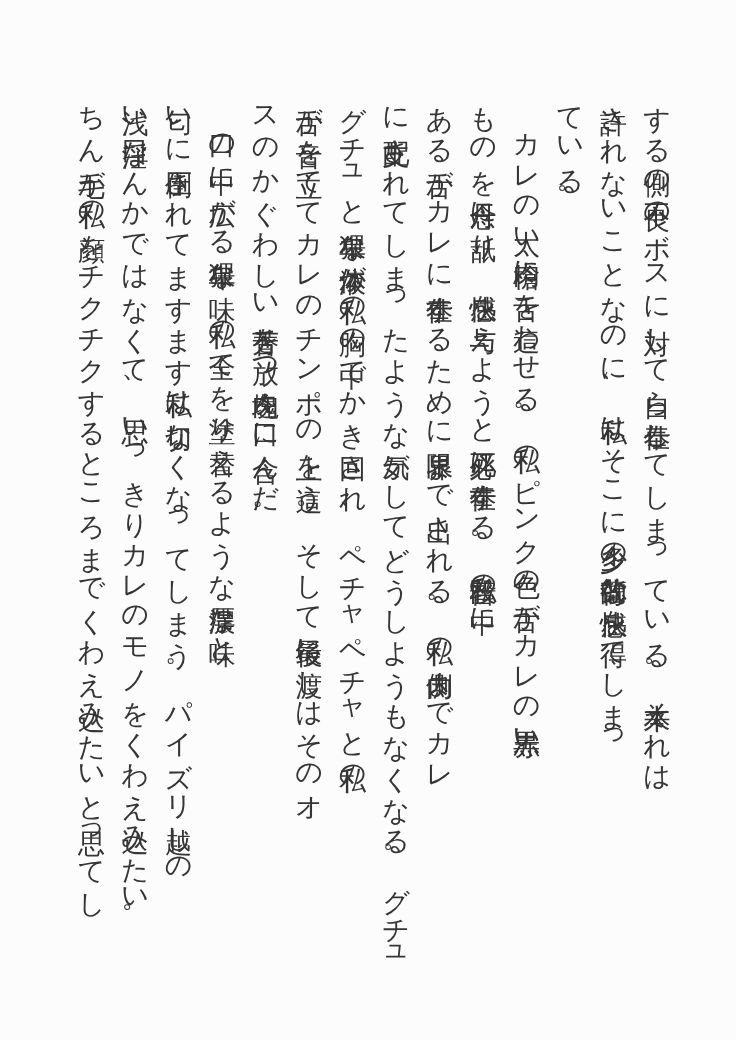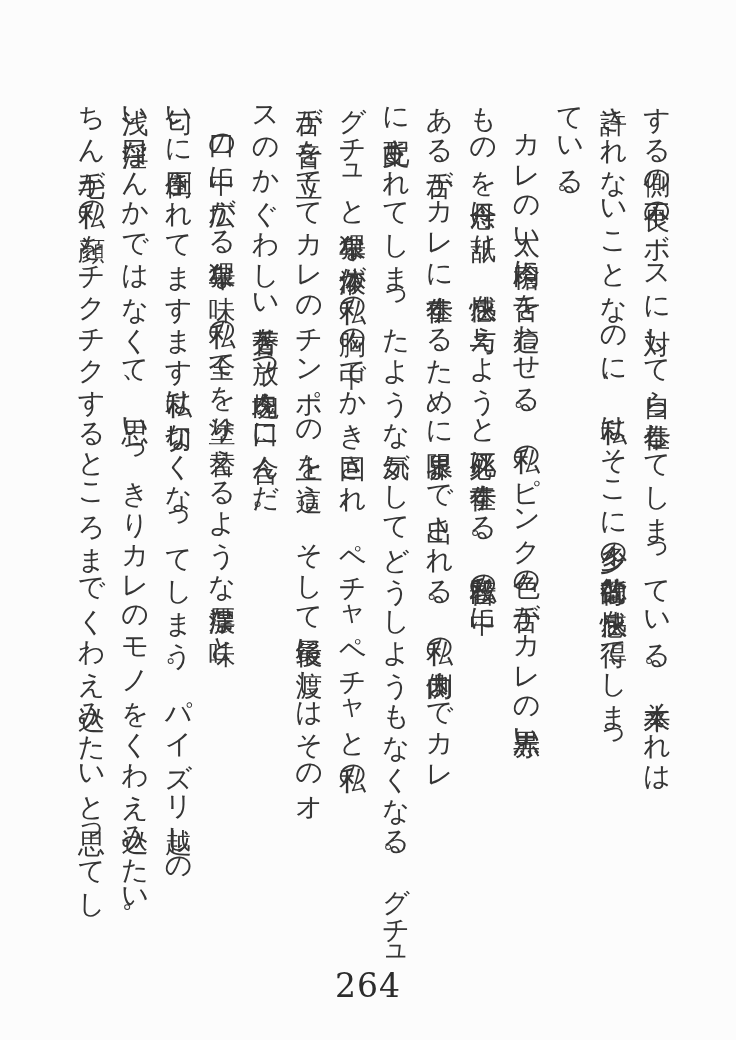--- a/index.html
+++ b/index.html
@@ -59,14 +59,13 @@
       <div class="tcol">ある舌がカレに奉仕するために限界まで出される。私の内側までカレ</div>
       <div class="tcol">に支配されてしまったような気がしてどうしようもなくなる。グチュ</div>
       <div class="tcol">グチュと卑猥な液体が私の胸の中でかき回され、ペチャペチャと私の</div>
       <div class="tcol">舌が音を立ててカレのチンポの上を這う。そして最後に渡しはそのオ</div>
       <div class="tcol">スのかぐわしい芳香を放つ肉塊を口に含んだ。</div>
       <div class="tcol">　口の中に広がる卑猥な味。私の全てを塗り替えるような濃厚な味と</div>
       <div class="tcol">匂いに圧倒されてますます私は切なくなってしまう。パイズリ越しの</div>
       <div class="tcol">浅い口淫なんかではなくて、思いっきりカレのモノをくわえ込みたい。</div>
       <div class="tcol">ちん毛が私の顔をチクチクするところまでくわえ込みたいと思ってし</div>
     </div>
-  <div class="page-number">264</div>
 </div>
 
 </body></html>

